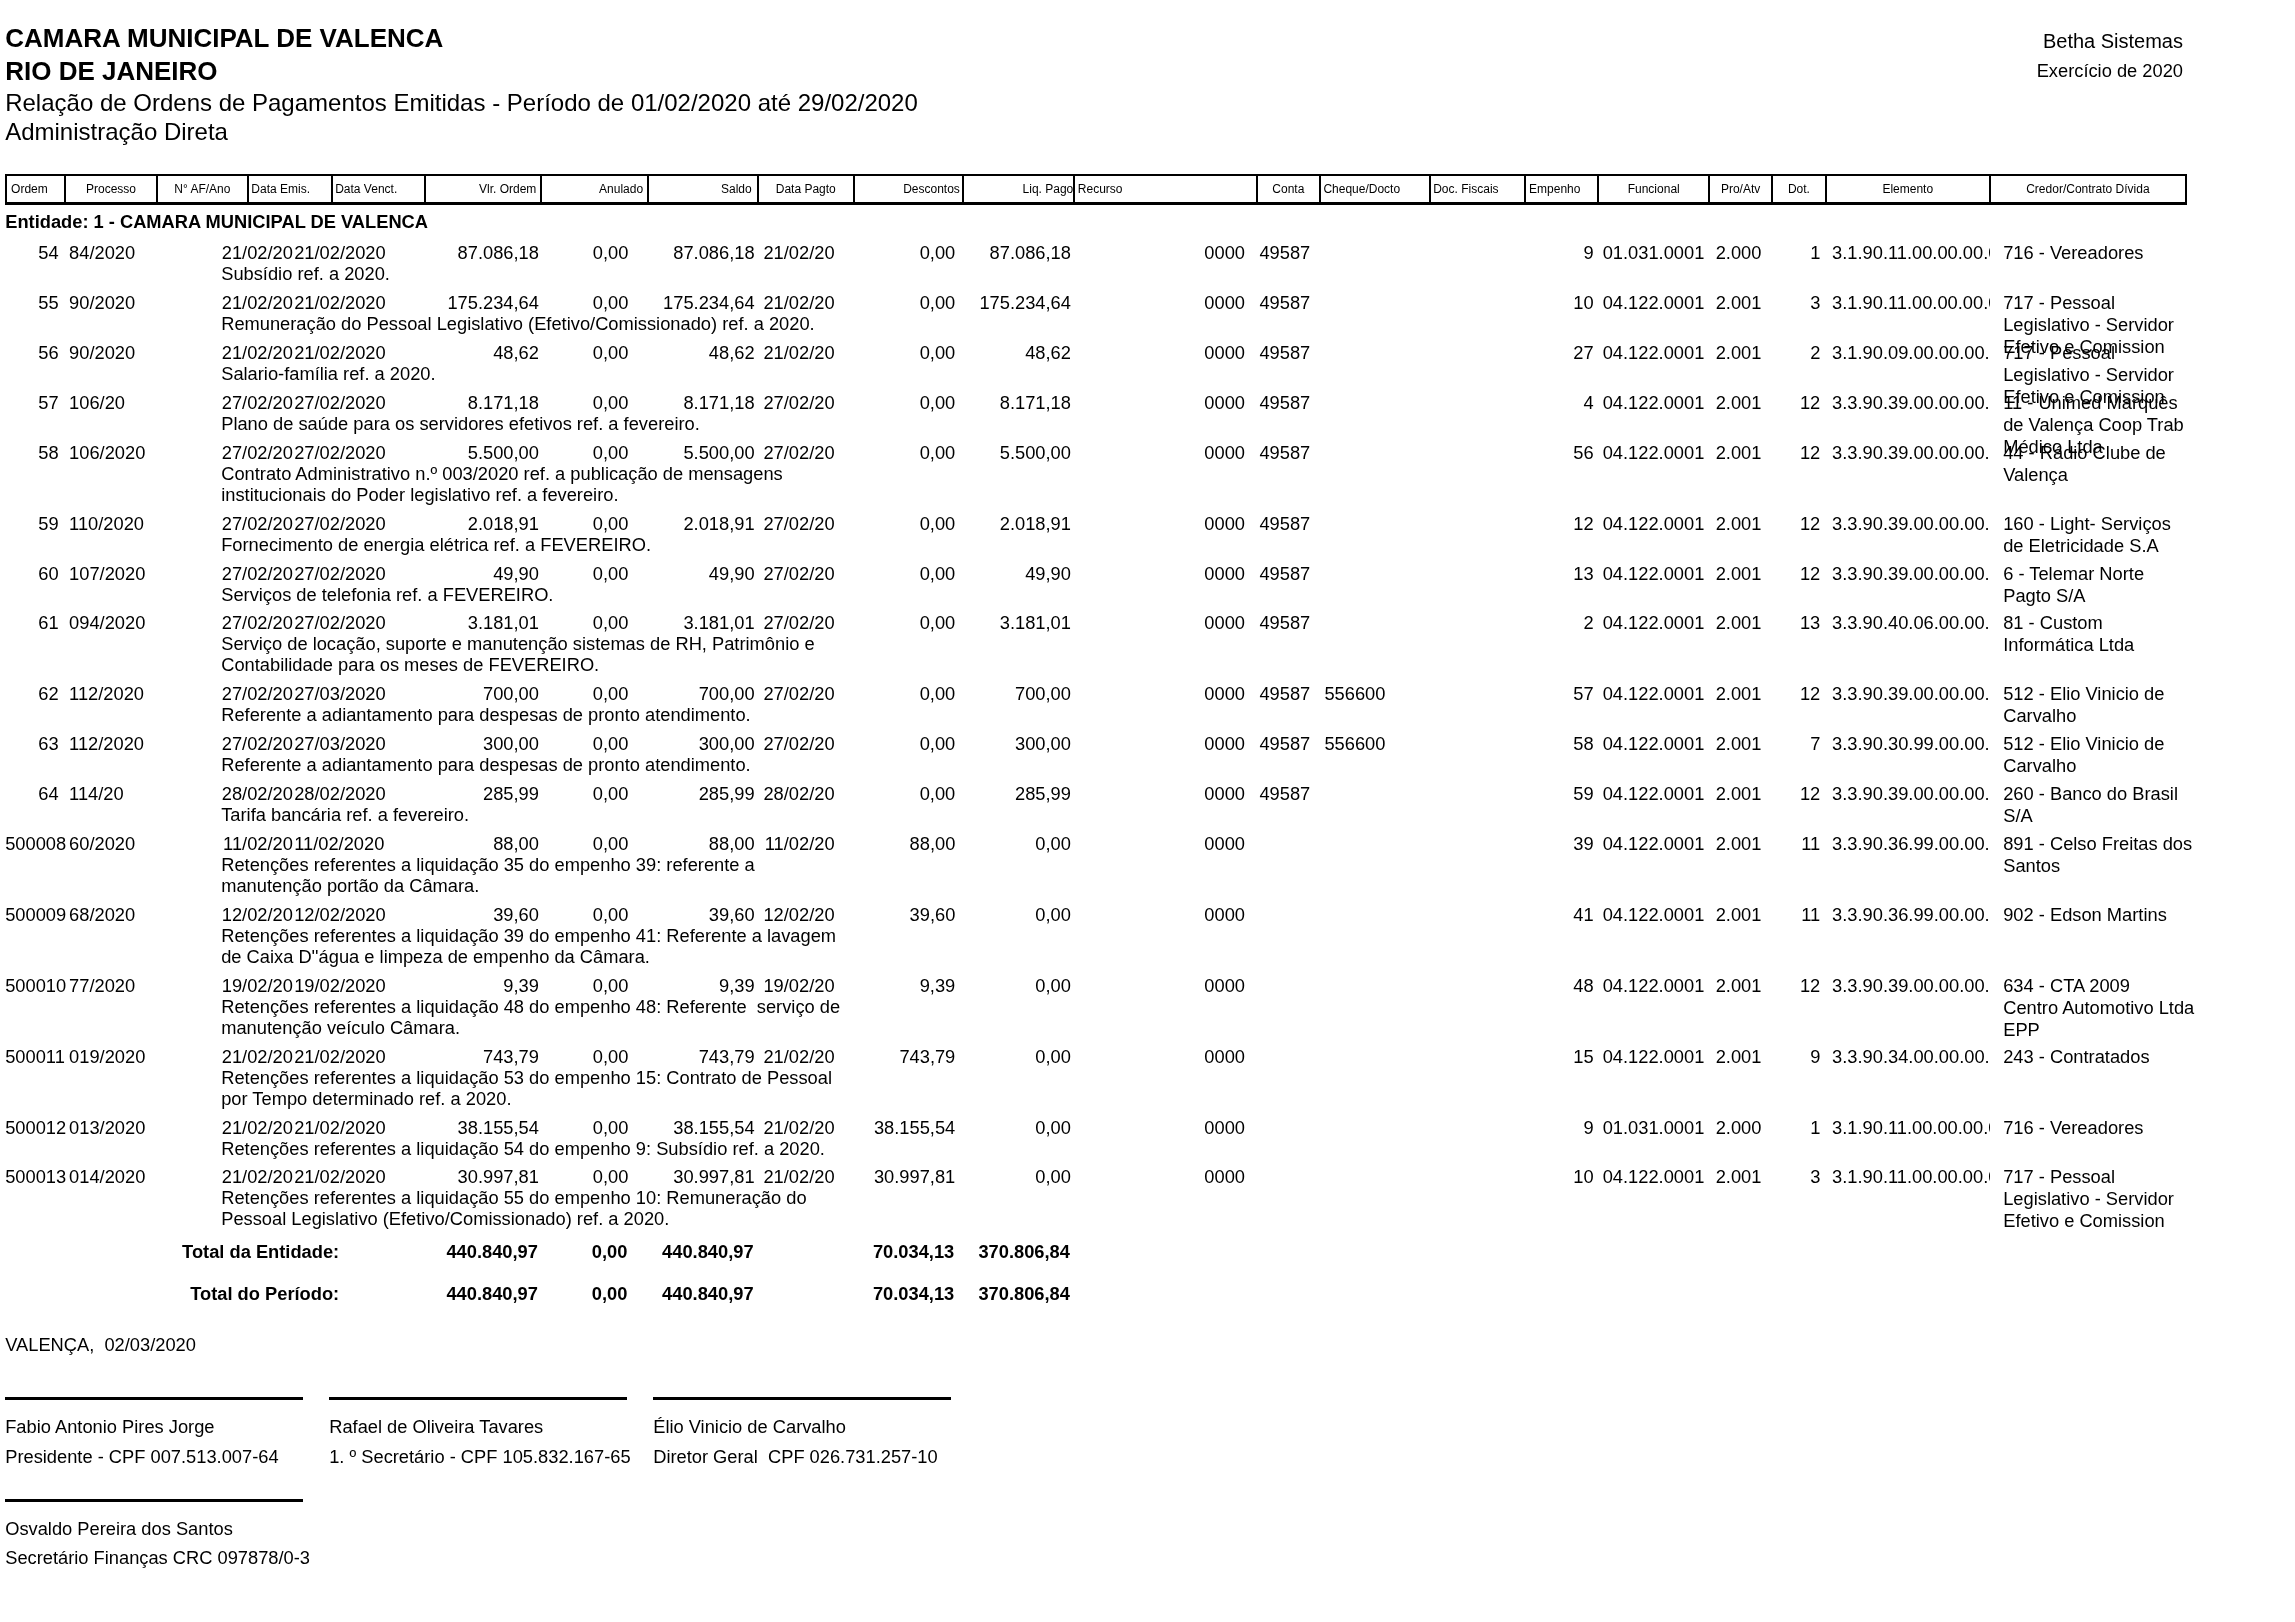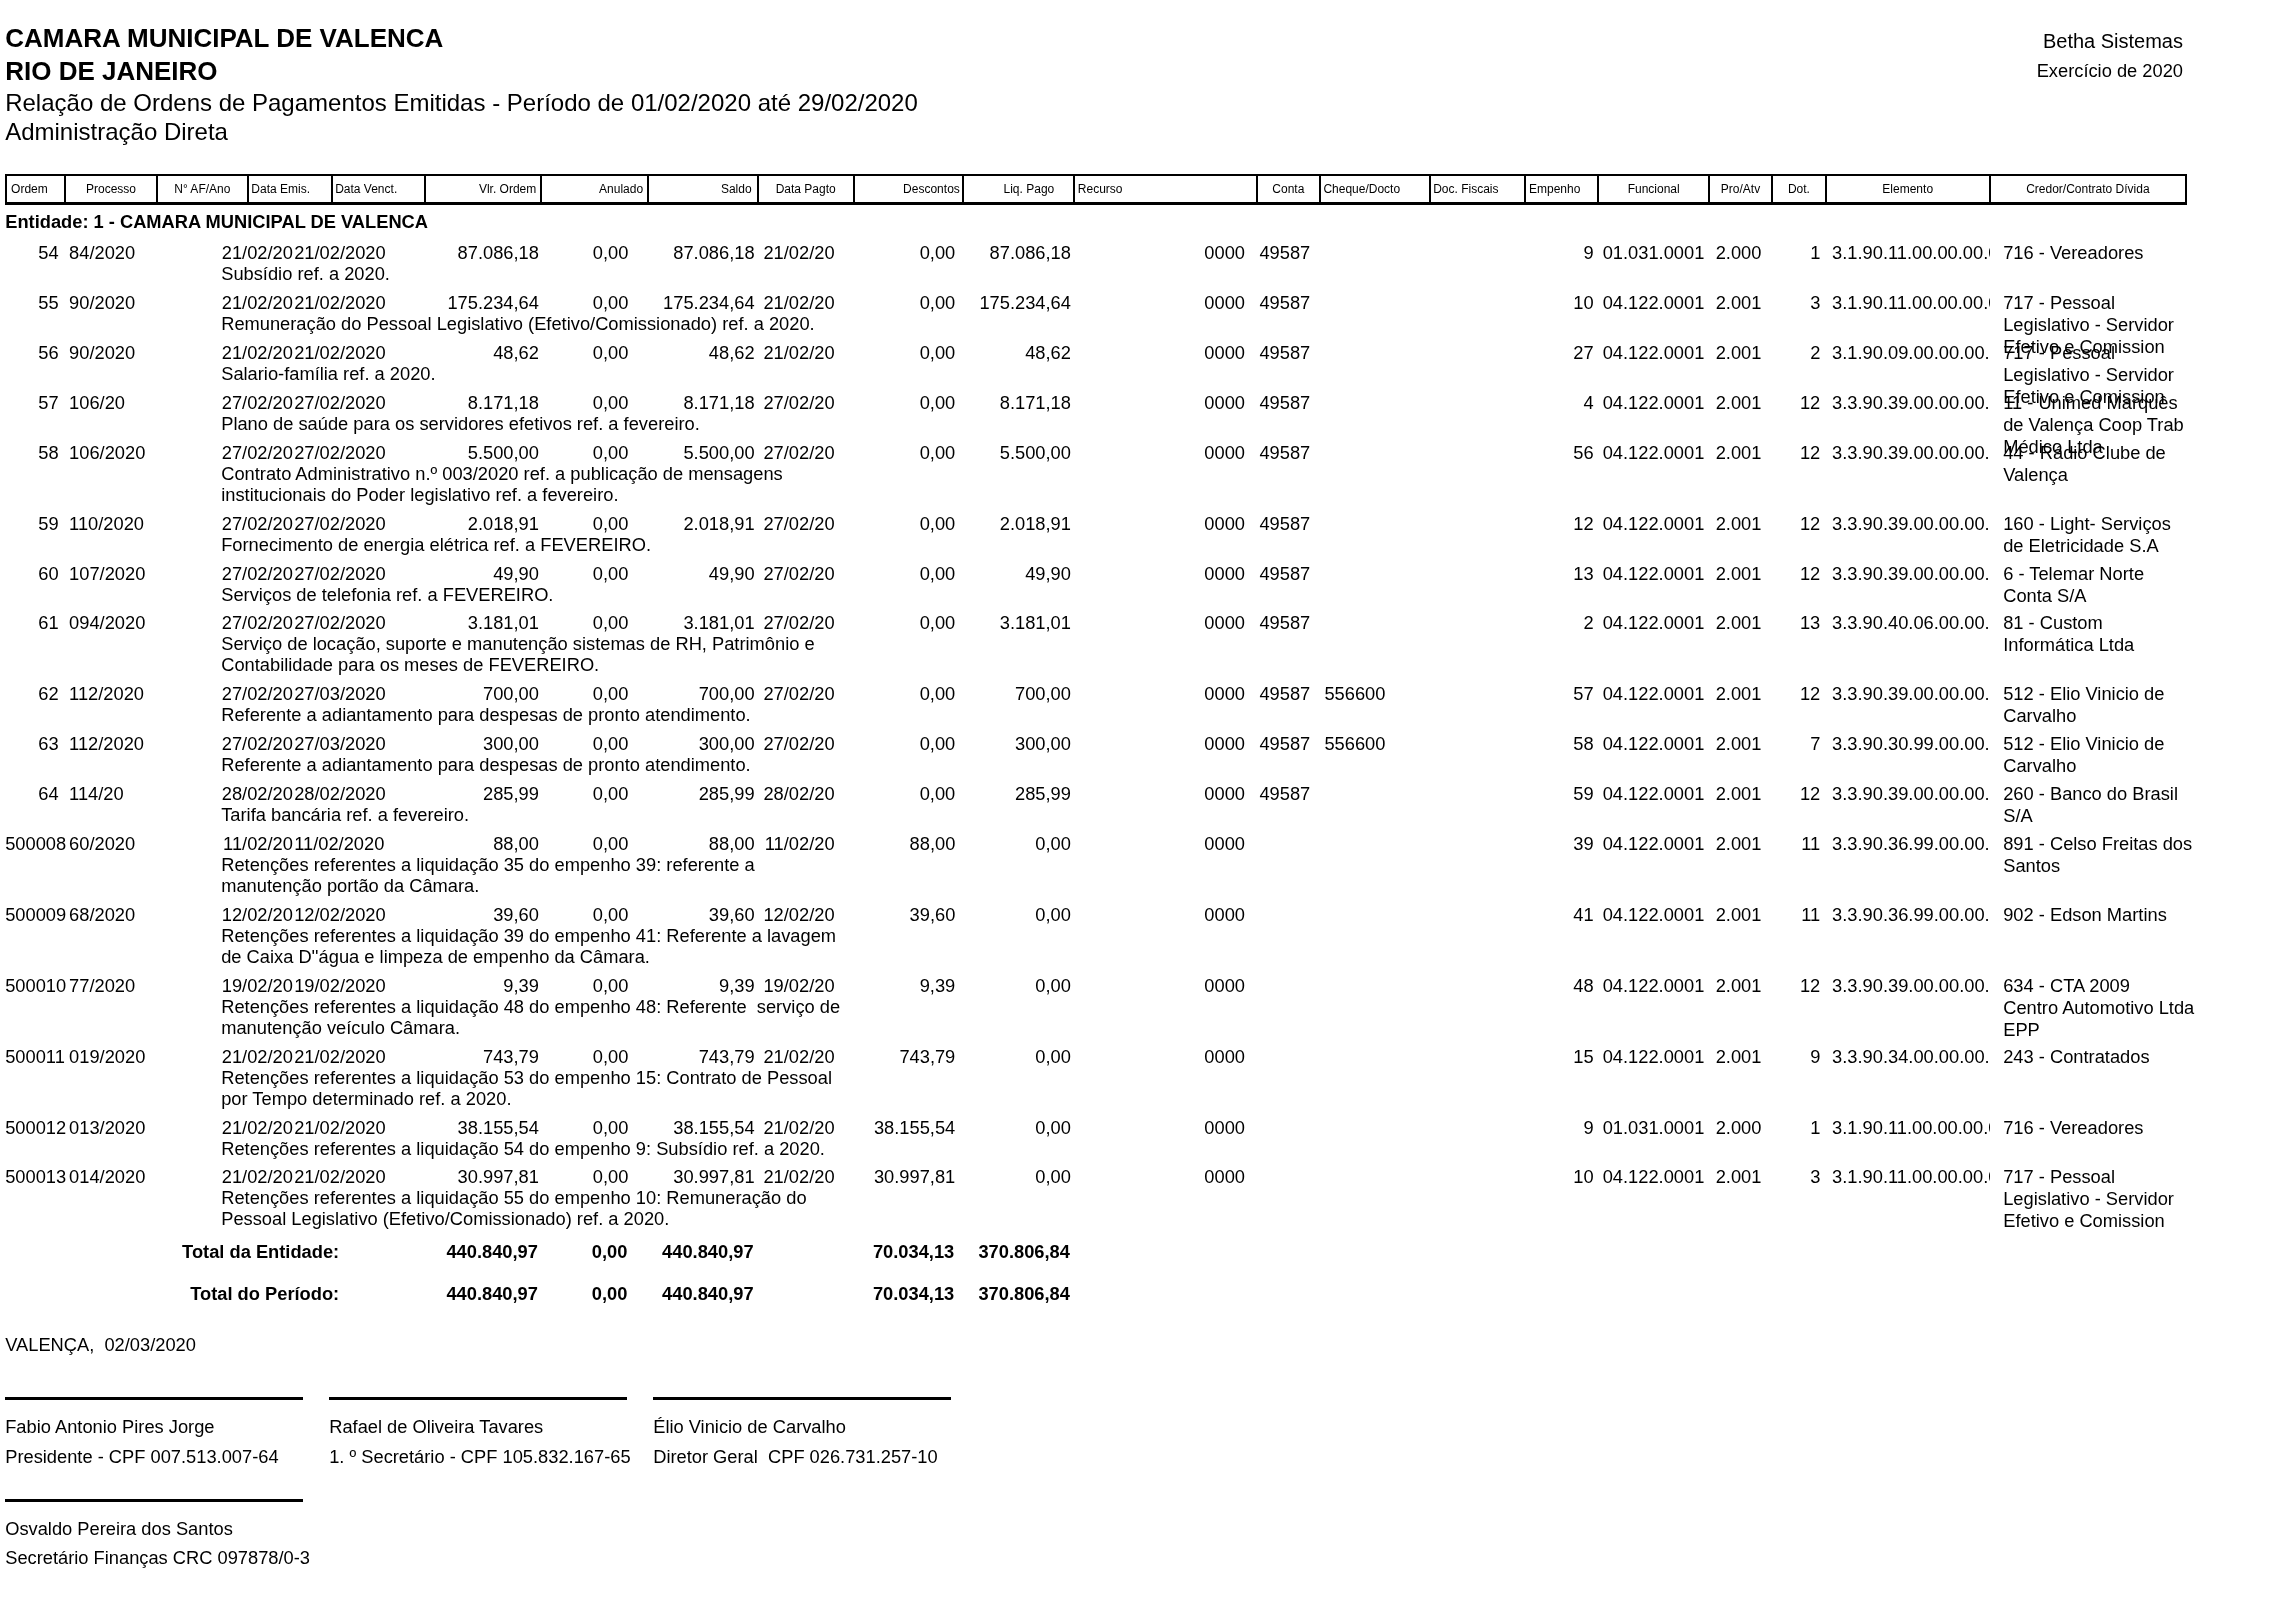--- a/index.html
+++ b/index.html
@@ -80,21 +80,21 @@
       <div class="thc ha-l" style="width: 59px; padding-left: 3.9px;">Ordem</div>
       <div class="thc ha-c" style="width: 92px;">Processo</div>
       <div class="thc ha-c" style="width: 91px;">N° AF/Ano</div>
       <div class="thc ha-l" style="width: 84px; padding-left: 2.6px;">Data Emis.</div>
       <div class="thc ha-l" style="width: 94px; padding-left: 2.6px;">Data Venct.</div>
       <div class="thc ha-r" style="width: 116px; padding-right: 3.9px;">Vlr. Ordem</div>
       <div class="thc ha-r" style="width: 107px; padding-right: 3.9px;">Anulado</div>
       <div class="thc ha-r" style="width: 110px; padding-right: 5.2px;">Saldo</div>
       <div class="thc ha-c" style="width: 96px;">Data Pagto</div>
       <div class="thc ha-r" style="width: 110px; padding-right: 2.6px;">Descontos</div>
-      <div class="thc ha-r" style="width: 111px; padding-right: 19px;">Liq. Pago</div>
+      <div class="thc ha-r" style="width: 111px; padding-right: 0;">Liq. Pago</div>
       <div class="thc ha-l" style="width: 183px; padding-left: 2.6px;">Recurso</div>
       <div class="thc ha-c" style="width: 63px;">Conta</div>
       <div class="thc ha-l" style="width: 110px; padding-left: 2.6px;">Cheque/Docto</div>
       <div class="thc ha-l" style="width: 96px; padding-left: 2.6px;">Doc. Fiscais</div>
       <div class="thc ha-l" style="width: 73px; padding-left: 2.6px;">Empenho</div>
       <div class="thc ha-c" style="width: 111px;">Funcional</div>
       <div class="thc ha-c" style="width: 63px;">Pro/Atv</div>
       <div class="thc ha-c" style="width: 54px;">Dot.</div>
       <div class="thc ha-c" style="width: 164px;">Elemento</div>
       <div class="thc ha-c" style="width: 195px;">Credor/Contrato Dívida</div>
@@ -275,21 +275,21 @@
           <div class="cell va-r" style="width: 113px; padding-right: 1.3px;">49,90</div>
           <div class="cell va-r" style="width: 178px; padding-right: 5.2px;">0000</div>
           <div class="cell va-l" style="width: 69px; padding-left: 9.2px;">49587</div>
           <div class="cell va-l" style="width: 110px; padding-left: 5.2px;"></div>
           <div class="cell va-l" style="width: 95px;"></div>
           <div class="cell va-r" style="width: 72px; padding-right: 2.6px;">13</div>
           <div class="cell va-l" style="width: 113px; padding-left: 6.5px;">04.122.0001</div>
           <div class="cell va-l" style="width: 64px; padding-left: 6.5px;">2.001</div>
           <div class="cell va-r" style="width: 51px; padding-right: 3.9px;">12</div>
           <div class="cell va-l elemento" style="width: 166px; padding-left: 7.9px;">3.3.90.39.00.00.00.00</div>
-          <div class="cell va-l credor" style="width: 195px;"><div class="credor-abs"><div>6 - Telemar Norte</div><div>Conta S/A</div></div></div>
+          <div class="cell va-l credor" style="width: 195px;"><div class="credor-abs"><div>6 - Telemar Norte</div><div>Pagto S/A</div></div></div>
         </div>
         <div class="desc">Serviços de telefonia ref. a FEVEREIRO.</div>
       </div>
       <div class="entry">
         <div class="rmain">
           <div class="cell va-r" style="width: 56px; padding-right: 2.6px;">61</div>
           <div class="cell va-l" style="width: 95px; padding-left: 7.9px;">094/2020</div>
           <div class="cell va-l" style="width: 56px;"></div>
           <div class="cell va-r" style="width: 82px; padding-right: 1.3px;">27/02/20</div>
           <div class="cell va-r" style="width: 82px; padding-right: 1.3px;">27/02/2020</div>

